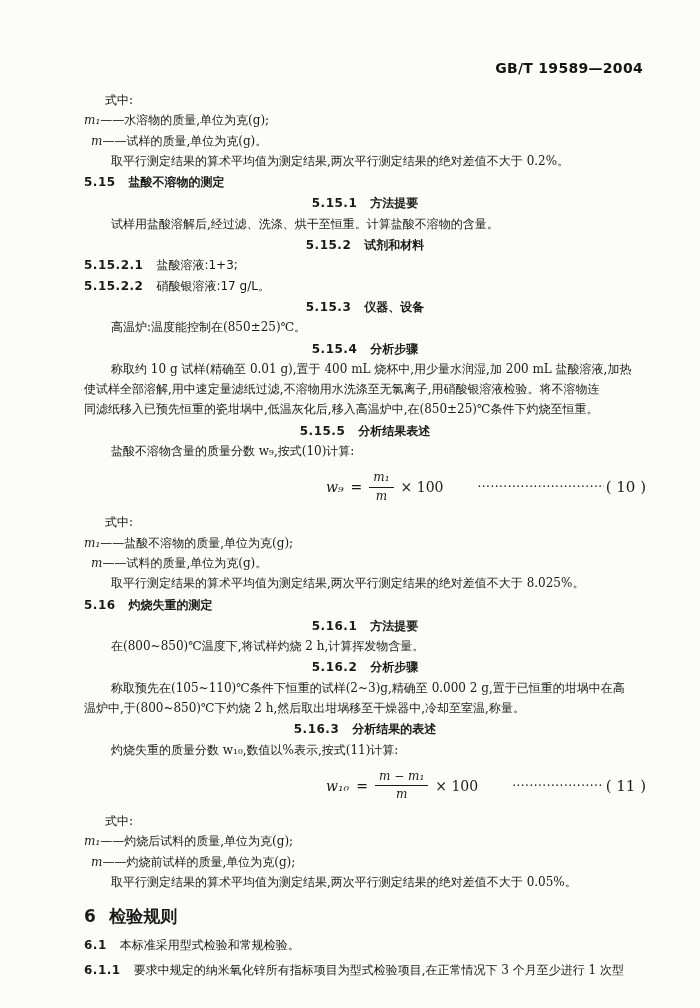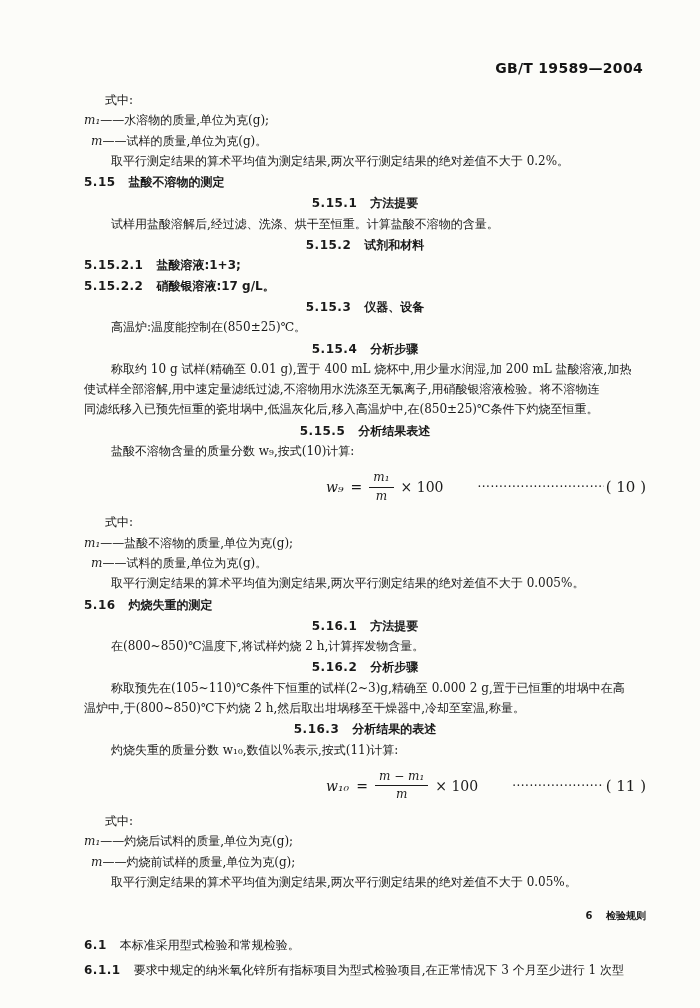--- a/index.html
+++ b/index.html
@@ -30,23 +30,23 @@
 
   .term { font-style:italic; font-family:"DejaVu Serif","Liberation Serif",serif; }
   .def-rest { }
 
   .cnum {
     font-family:"DejaVu Sans","Liberation Sans",sans-serif;
     font-weight:bold; margin-right:13px; letter-spacing:0.5px;
   }
   .ctitle { font-family:"DejaVu Sans","Liberation Sans",sans-serif; font-weight:bold; }
   .ctext  { font-weight:normal; }
-  .ctextb { font-family:"DejaVu Sans","Liberation Sans",sans-serif; font-weight:bold; }
+  .ctextb { font-family:"DejaVu Sans","Liberation Sans",sans-serif; font-weight:normal; }
 
-  .h1 { margin-top:14px; margin-bottom:9px; font-size:10px;text-align:right; }
+  .h1 { margin-top:14px; margin-bottom:9px; font-size:17px; }
   .h2 { margin-top:1px; }
   .h3 { margin-top:1px;text-align:center; }
   .clause6 { margin-top:4px; }
 
   .formula-row {
     display:flex; align-items:center;
     height:40px; margin:6px 0 5px;
   }
   .f-spacer { width:242px; flex:0 0 auto; }
   .formula {
@@ -103,21 +103,21 @@
             <span class="fr-den">m</span>
           </span>
           <span class="f-tail">× 100</span>
         </span>
         <span class="f-dots">··············································································</span>
         <span class="f-eqno">( 10 )</span>
       </div>
       <div class="line plain">式中:</div>
       <div class="line def"><span class="term">m₁</span><span class="def-rest">——盐酸不溶物的质量,单位为克(g);</span></div>
       <div class="line defm"><span class="term">m</span><span class="def-rest">——试料的质量,单位为克(g)。</span></div>
-      <div class="line para">取平行测定结果的算术平均值为测定结果,两次平行测定结果的绝对差值不大于 0.005%。</div>
+      <div class="line para">取平行测定结果的算术平均值为测定结果,两次平行测定结果的绝对差值不大于 8.025%。</div>
       <div class="line h2"><span class="cnum">5.16</span><span class="ctitle">灼烧失重的测定</span></div>
       <div class="line h3"><span class="cnum">5.16.1</span><span class="ctitle">方法提要</span></div>
       <div class="line para">在(800~850)℃温度下,将试样灼烧 2 h,计算挥发物含量。</div>
       <div class="line h3"><span class="cnum">5.16.2</span><span class="ctitle">分析步骤</span></div>
       <div class="line para">称取预先在(105~110)℃条件下恒重的试样(2~3)g,精确至 0.000 2 g,置于已恒重的坩埚中在高</div>
       <div class="line cont">温炉中,于(800~850)℃下灼烧 2 h,然后取出坩埚移至干燥器中,冷却至室温,称量。</div>
       <div class="line h3"><span class="cnum">5.16.3</span><span class="ctitle">分析结果的表述</span></div>
       <div class="line para">灼烧失重的质量分数 w₁₀,数值以%表示,按式(11)计算:</div>
       <div class="formula-row">
         <span class="f-spacer"></span>

